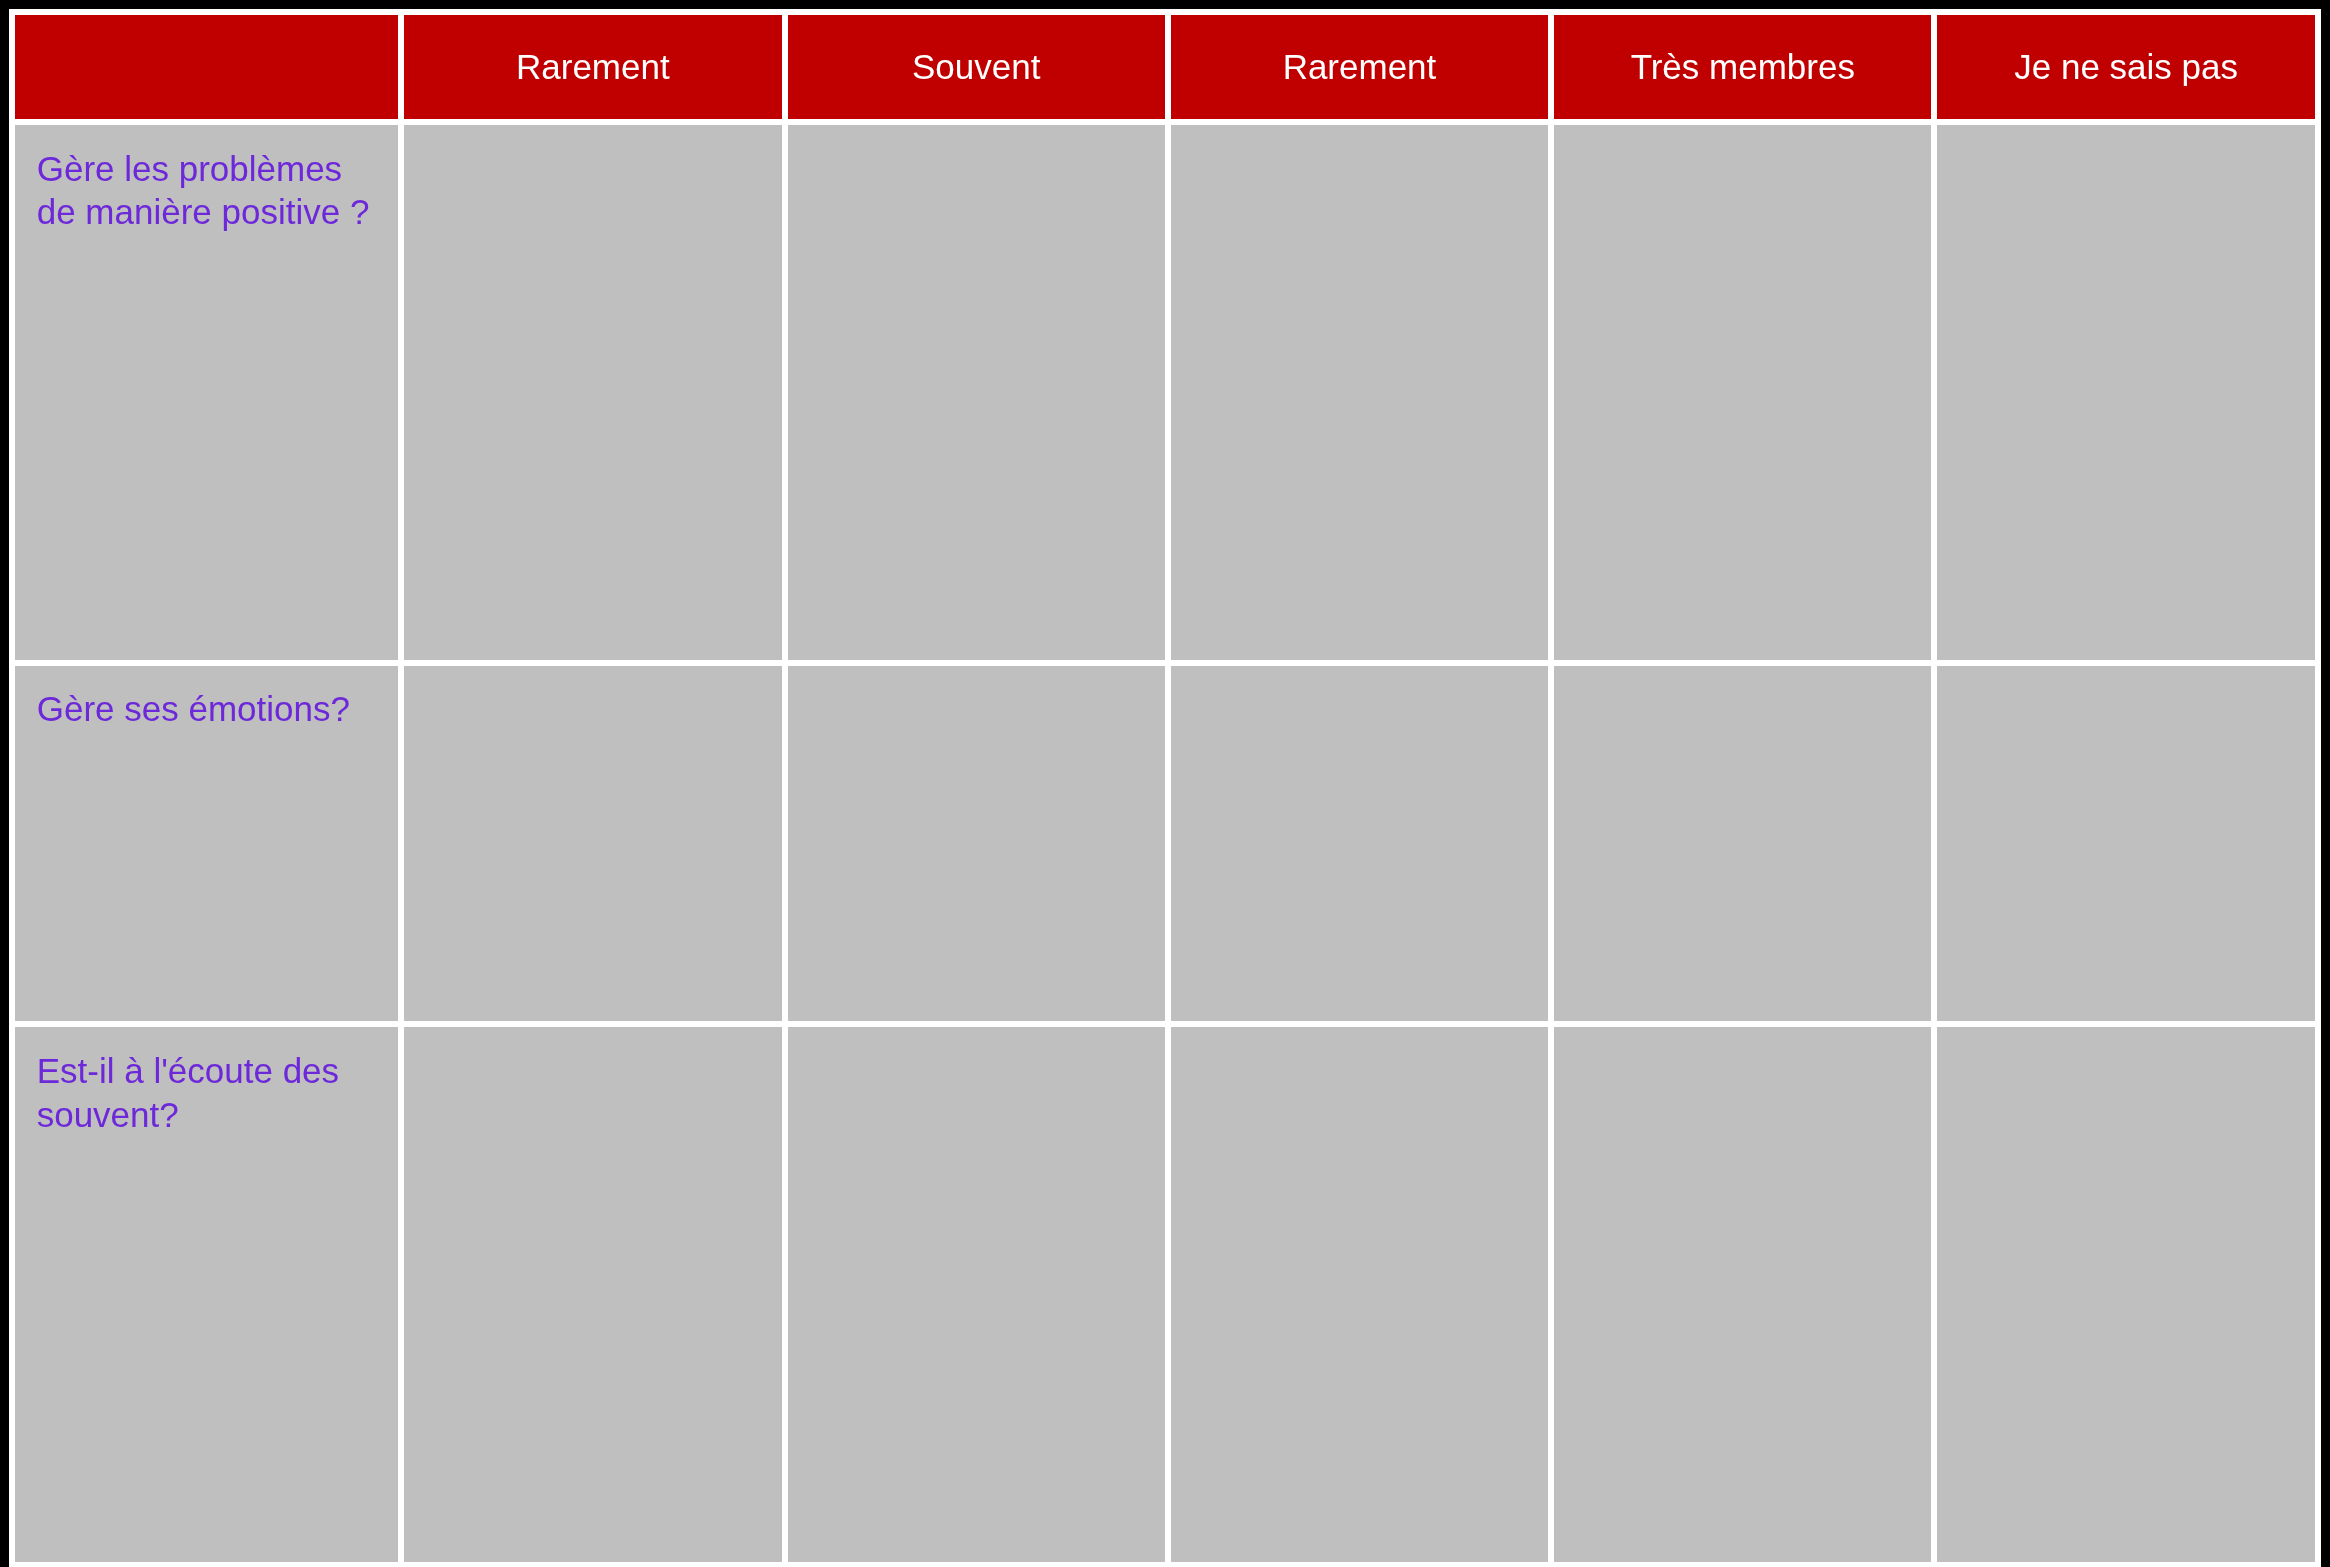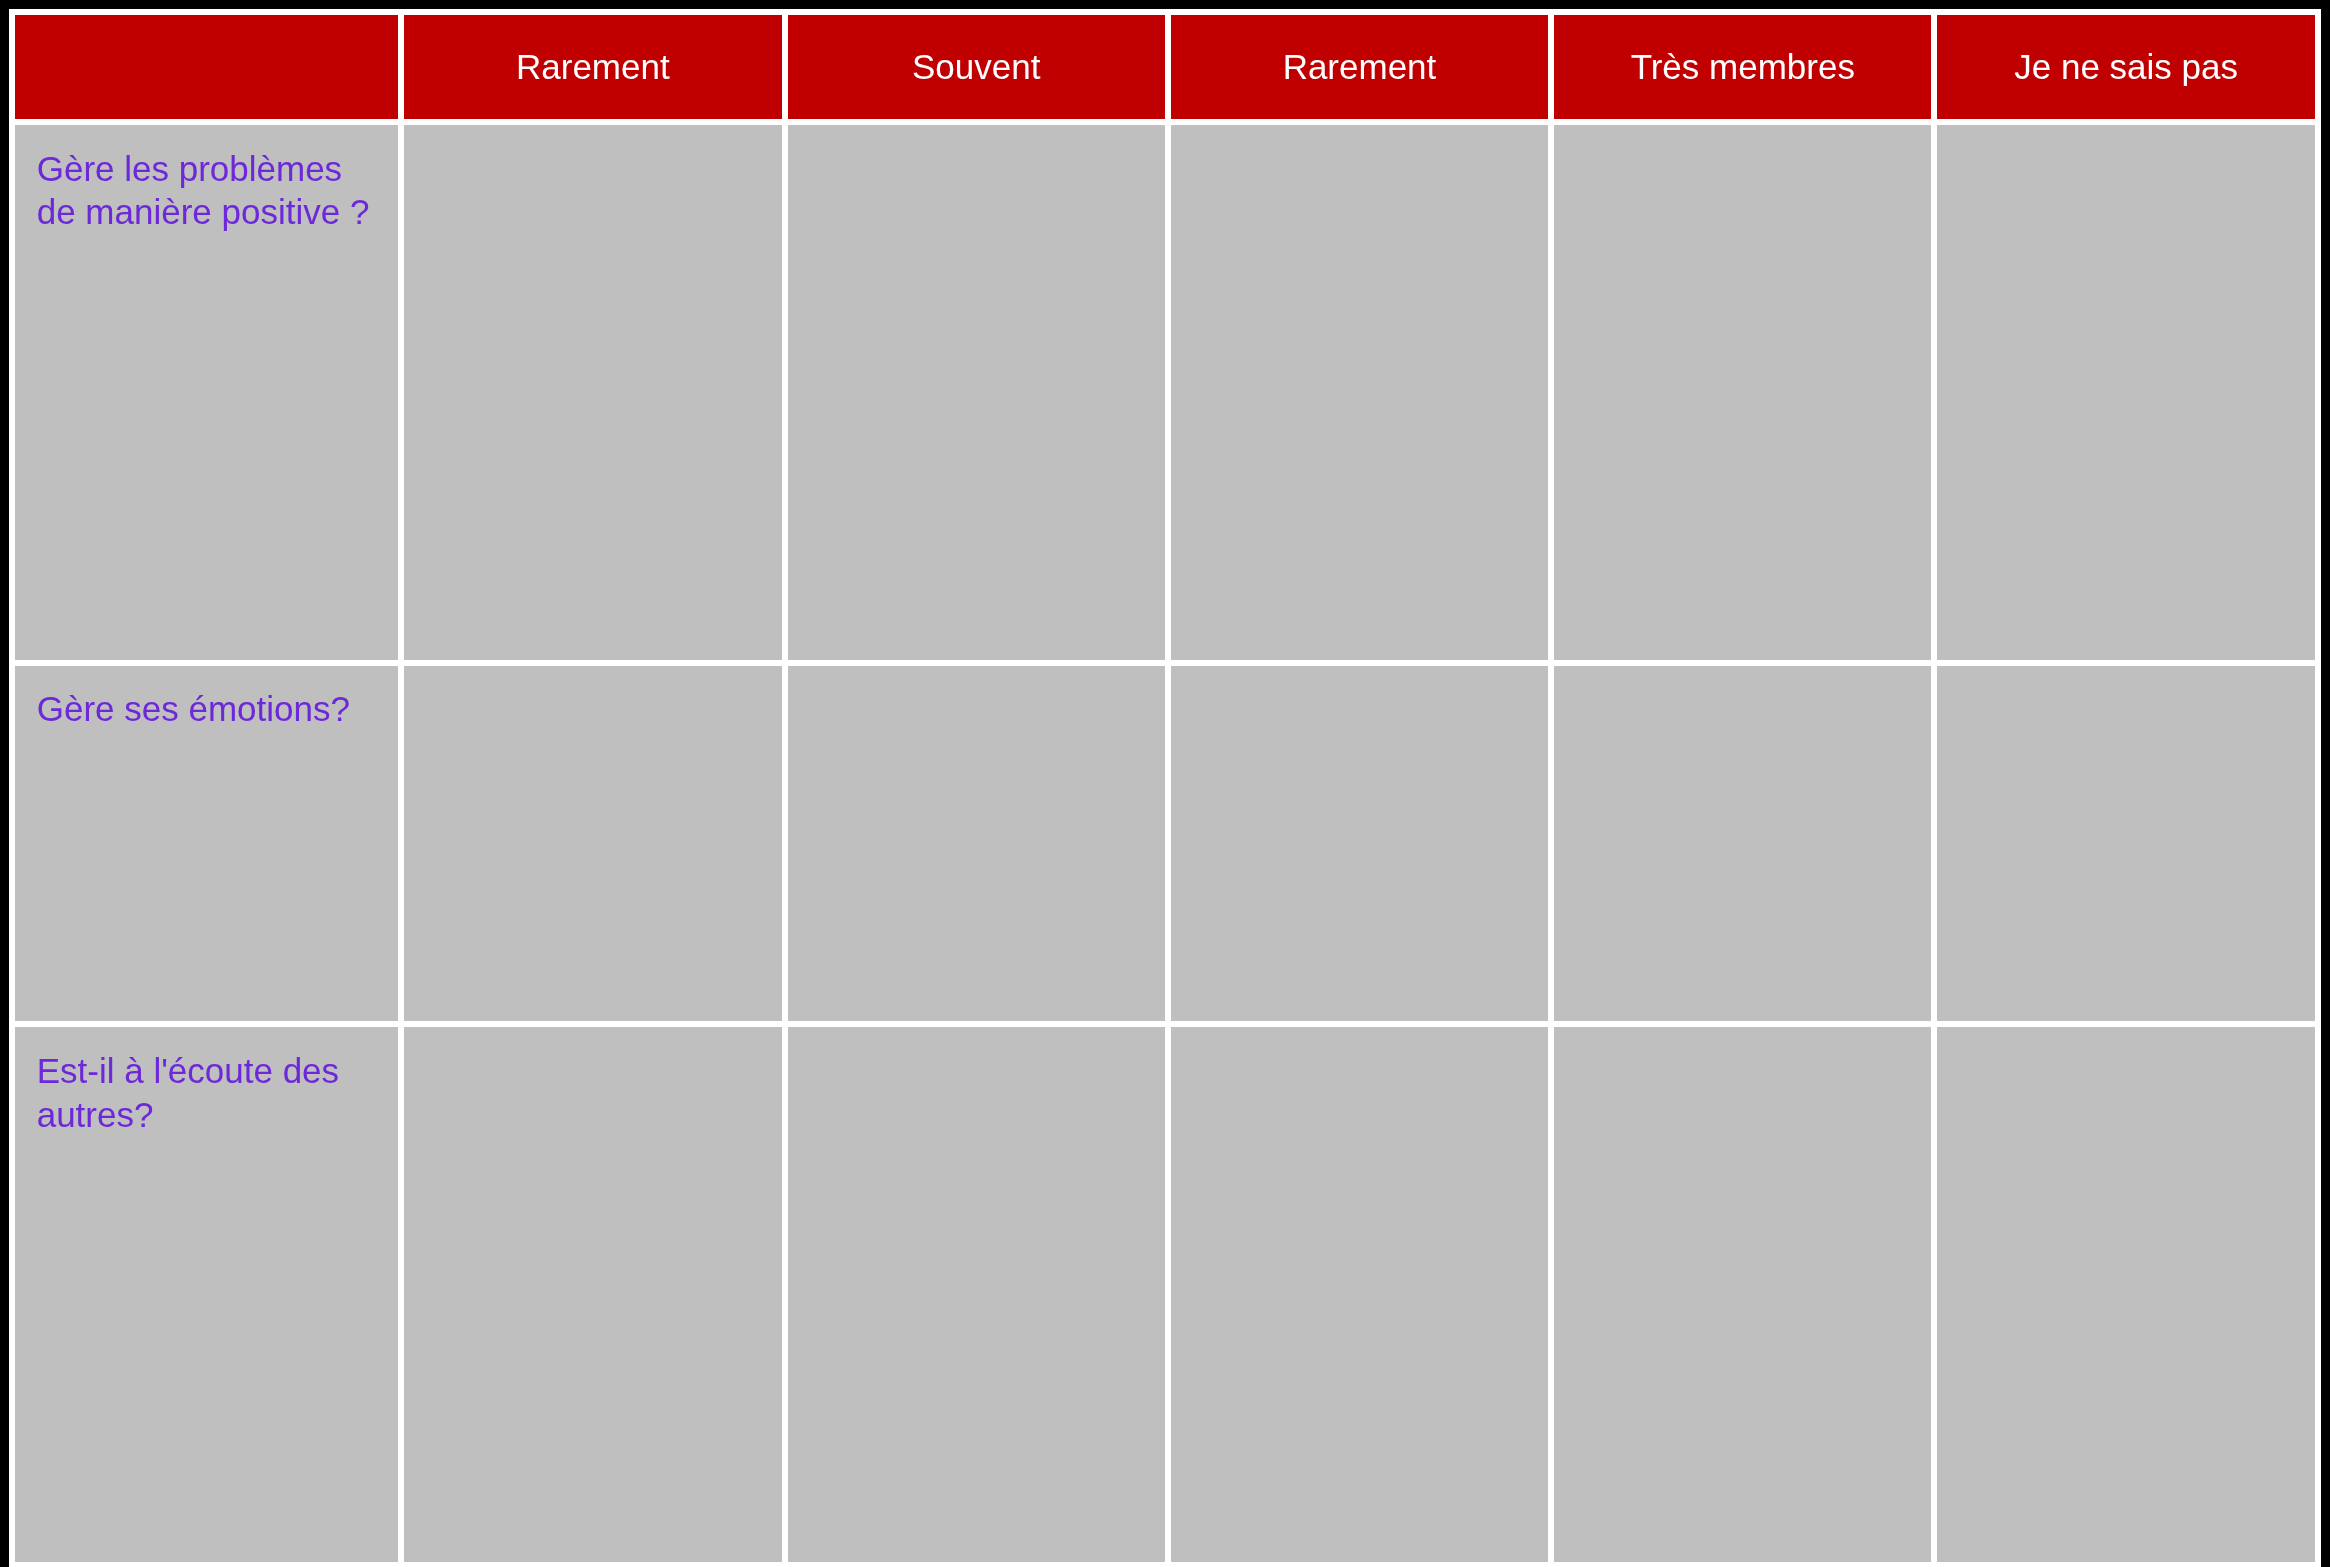--- a/index.html
+++ b/index.html
@@ -84,21 +84,21 @@
       </tr>
       <tr>
         <td class="row-label">Gère ses émotions?</td>
         <td></td>
         <td></td>
         <td></td>
         <td></td>
         <td></td>
       </tr>
       <tr>
-        <td class="row-label">Est-il à l'écoute des autres?</td>
+        <td class="row-label">Est-il à l'écoute des souvent?</td>
         <td></td>
         <td></td>
         <td></td>
         <td></td>
         <td></td>
       </tr>
     </tbody>
   </table>
 </div>
 

